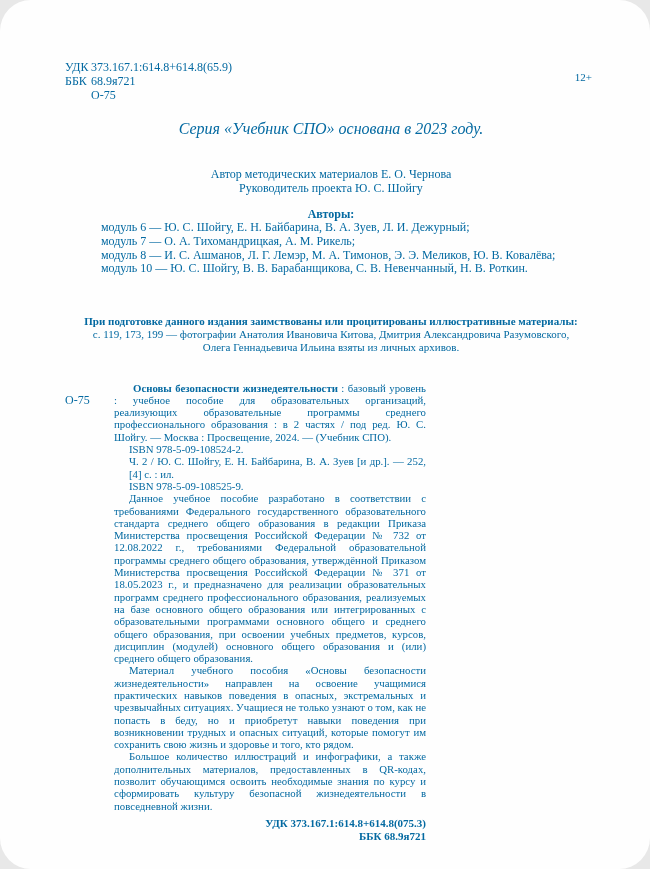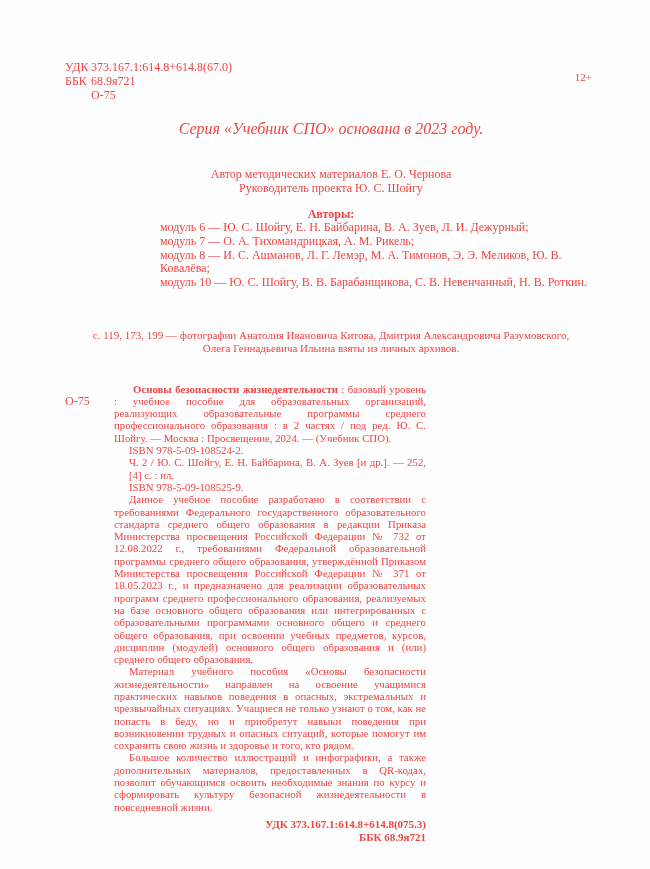--- a/index.html
+++ b/index.html
@@ -6,27 +6,28 @@
     margin: 0;
     padding: 0;
     background: #e8e8e8;
   }
   .page {
     position: relative;
     width: 650px;
     height: 869px;
     margin: 0 auto;
     background: #fefefe;
-    color: #ef4444;
+    color: #0369a1;
     font-family: "Liberation Serif", "DejaVu Serif", serif;
     font-size: 12px;
     line-height: 14px;
     box-sizing: border-box;
     padding: 60px 53px 0 65px;
     overflow: hidden;
+    border-radius: 31px;
   }
   .bold { font-weight: bold; }
   .italic { font-style: italic; }
   .centered { text-align: center; }
 
   
   .codes { line-height: 14px; }
   .code-row { display: flex; }
   .code-label { width: 26px; flex: 0 0 26px; }
   .code-value { }
@@ -44,21 +45,21 @@
   }
 
   .credits {
     margin-top: 31px;
     line-height: 14px;
   }
   .credits .authors-heading { margin-top: 12px; }
 
   .modules {
     margin-top: 0px;
-    margin-left: 95px;
+    margin-left: 36px;
     line-height: 13.8px;
   }
 
   .materials-note {
     margin-top: 39px;
     margin-left: -12px;
     margin-right: -12px;
     font-size: 11px;
     line-height: 12.8px;
   }
@@ -93,21 +94,21 @@
   }
 </style>
 </head>
 <body>
 
 <div class="page">
 
   <div class="codes">
     <div class="code-row">
       <span class="code-label">УДК</span>
-      <span class="code-value">373.167.1:614.8+614.8(67.0)</span>
+      <span class="code-value">373.167.1:614.8+614.8(65.9)</span>
     </div>
     <div class="code-row">
       <span class="code-label">ББК</span>
       <span class="code-value">68.9я721</span>
     </div>
     <div class="code-row">
       <span class="code-label"></span>
       <span class="code-value">О-75</span>
     </div>
   </div>
@@ -123,20 +124,21 @@
   </div>
 
   <div class="modules">
     <div>модуль 6 — Ю. С. Шойгу, Е. Н. Байбарина, В. А. Зуев, Л. И. Дежурный;</div>
     <div>модуль 7 — О. А. Тихомандрицкая, А. М. Рикель;</div>
     <div>модуль 8 — И. С. Ашманов, Л. Г. Лемэр, М. А. Тимонов, Э. Э. Меликов, Ю. В. Ковалёва;</div>
     <div>модуль 10 — Ю. С. Шойгу, В. В. Барабанщикова, С. В. Невенчанный, Н. В. Роткин.</div>
   </div>
 
   <div class="materials-note centered">
+    <div class="bold">При подготовке данного издания заимствованы или процитированы иллюстративные материалы:</div>
     <div>с. 119, 173, 199 — фотографии Анатолия Ивановича Китова, Дмитрия Александровича Разумовского,</div>
     <div>Олега Геннадьевича Ильина взяты из личных архивов.</div>
   </div>
 
   <div class="annotation">
     <span class="hang-code">О-75</span>
     <p class="title-para"><span class="bold">Основы безопасности жизнедеятельности</span><span> : базовый уровень : учебное пособие для образовательных организаций, реализующих образовательные программы среднего профессионального образования : в 2 частях / под ред. Ю. С. Шойгу. — Москва : Просвещение, 2024. — (Учебник СПО).</span></p>
     <p class="line-indent">ISBN 978-5-09-108524-2.</p>
     <p class="line-indent">Ч. 2 / Ю. С. Шойгу, Е. Н. Байбарина, В. А. Зуев [и др.]. — 252, [4] с. : ил.</p>
     <p class="line-indent">ISBN 978-5-09-108525-9.</p>

